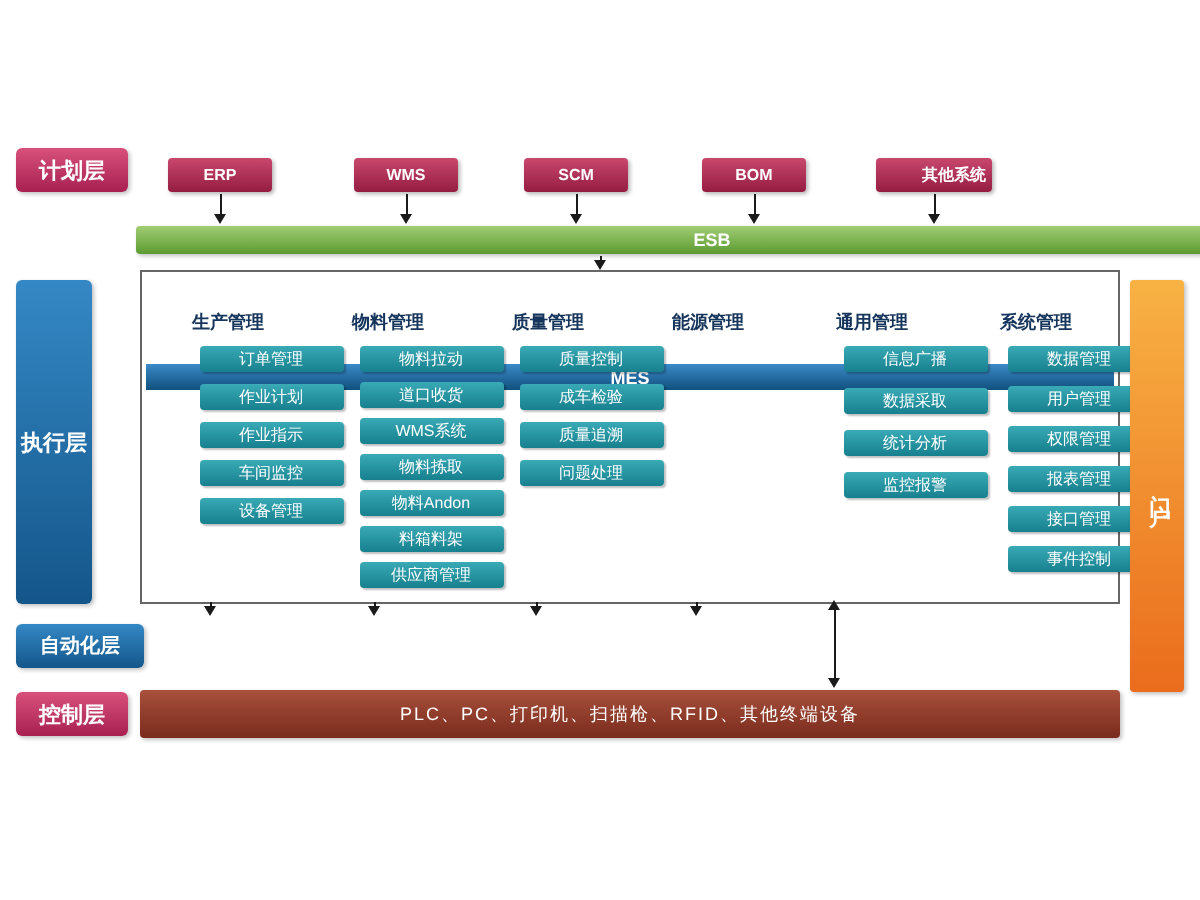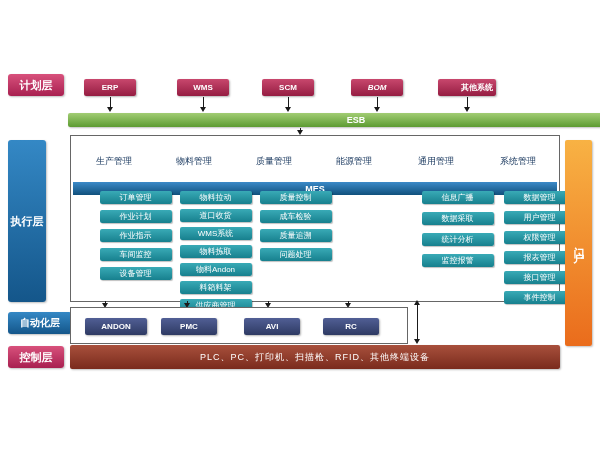--- a/index.html
+++ b/index.html
@@ -39,21 +39,21 @@
     position:absolute; left:70px; top:135px; width:490px; height:167px;
     background:#fff; border:1px solid #666;
   }
   .mes-head {
     position:absolute; left:2px; top:2px; right:2px; height:13px;
     background:linear-gradient(180deg,#3b8ac8,#10507c);
     color:#fff; font-weight:bold; font-size:9px;
     display:flex; align-items:center; justify-content:center;margin-top:44px;
   }
   .col { position:absolute; top:19px; width:78px; display:flex; flex-direction:column; align-items:center; }
-  .col-title { font-size:9px; font-weight:normal; color:#16355c; margin-bottom:23px; white-space:nowrap; }
+  .col-title { font-size:9px; font-weight:bold; color:#16355c; margin-bottom:5px; white-space:nowrap; }
   .stack { display:flex; flex-direction:column; }
   .g5 { gap:5px; } .g6 { gap:6px; } .g7 { gap:7px; } .g8 { gap:8px; } .g9 { gap:6px; }
   .mbox {
     width:72px; height:13px; display:flex; align-items:center; justify-content:center;
     color:#fff; font-size:8px; white-space:nowrap;
     background:linear-gradient(180deg,#39aab6,#17808e);
     border-radius:2px; box-shadow:1px 1px 1px rgba(0,0,0,.25);margin-left:43px;
   }
 
   .automation-wrap {
@@ -97,21 +97,21 @@
 <div class="canvas">
 
   <div class="layer-label label-pink" style="left:8px; top:74px; width:56px; height:22px;">计划层</div>
   <div class="layer-label label-blue" style="left:8px; top:140px; width:38px; height:162px;">执行层</div>
   <div class="layer-label label-pink" style="left:8px; top:346px; width:56px; height:22px;">控制层</div>
   <div class="layer-label label-blue" style="left:8px; top:312px; width:64px; height:22px; font-size:10px;">自动化层</div>
 
   <div class="sys-box" style="left:84px; width:52px;">ERP</div>
   <div class="sys-box" style="left:177px; width:52px;">WMS</div>
   <div class="sys-box" style="left:262px; width:52px;">SCM</div>
-  <div class="sys-box" style="left:351px; width:52px;font-style:italic;">BOM</div>
+  <div class="sys-box" style="left:351px; width:52px;">BOM</div>
   <div class="sys-box" style="left:438px; width:58px;padding-left:20px;">其他系统</div>
 
   <div class="aline" style="left:110px; top:97px; height:11px;"></div>
   <div class="ahead down" style="left:107px; top:107px;"></div>
   <div class="aline" style="left:203px; top:97px; height:11px;"></div>
   <div class="ahead down" style="left:200px; top:107px;"></div>
   <div class="aline" style="left:288px; top:97px; height:11px;"></div>
   <div class="ahead down" style="left:285px; top:107px;"></div>
   <div class="aline" style="left:377px; top:97px; height:11px;"></div>
   <div class="ahead down" style="left:374px; top:107px;"></div>
@@ -189,26 +189,20 @@
 
   <div class="aline" style="left:105px; top:301px; height:4px;"></div>
   <div class="ahead down" style="left:102px; top:303px;"></div>
   <div class="aline" style="left:187px; top:301px; height:4px;"></div>
   <div class="ahead down" style="left:184px; top:303px;"></div>
   <div class="aline" style="left:268px; top:301px; height:4px;"></div>
   <div class="ahead down" style="left:265px; top:303px;"></div>
   <div class="aline" style="left:348px; top:301px; height:4px;"></div>
   <div class="ahead down" style="left:345px; top:303px;"></div>
 
-  <div class="automation-wrap">
-    <div class="auto-box" style="left:14px; width:62px;">ANDON</div>
-    <div class="auto-box" style="left:90px; width:56px;">PMC</div>
-    <div class="auto-box" style="left:173px; width:56px;">AVI</div>
-    <div class="auto-box" style="left:252px; width:56px;">RC</div>
-  </div>
 
   <div class="ahead up" style="left:414px; top:300px;"></div>
   <div class="aline" style="left:417px; top:304px; height:36px;"></div>
   <div class="ahead down" style="left:414px; top:339px;"></div>
 
   <div class="control-bar">PLC、PC、打印机、扫描枪、RFID、其他终端设备</div>
 
   <div class="portal">门户</div>
 
 </div>

